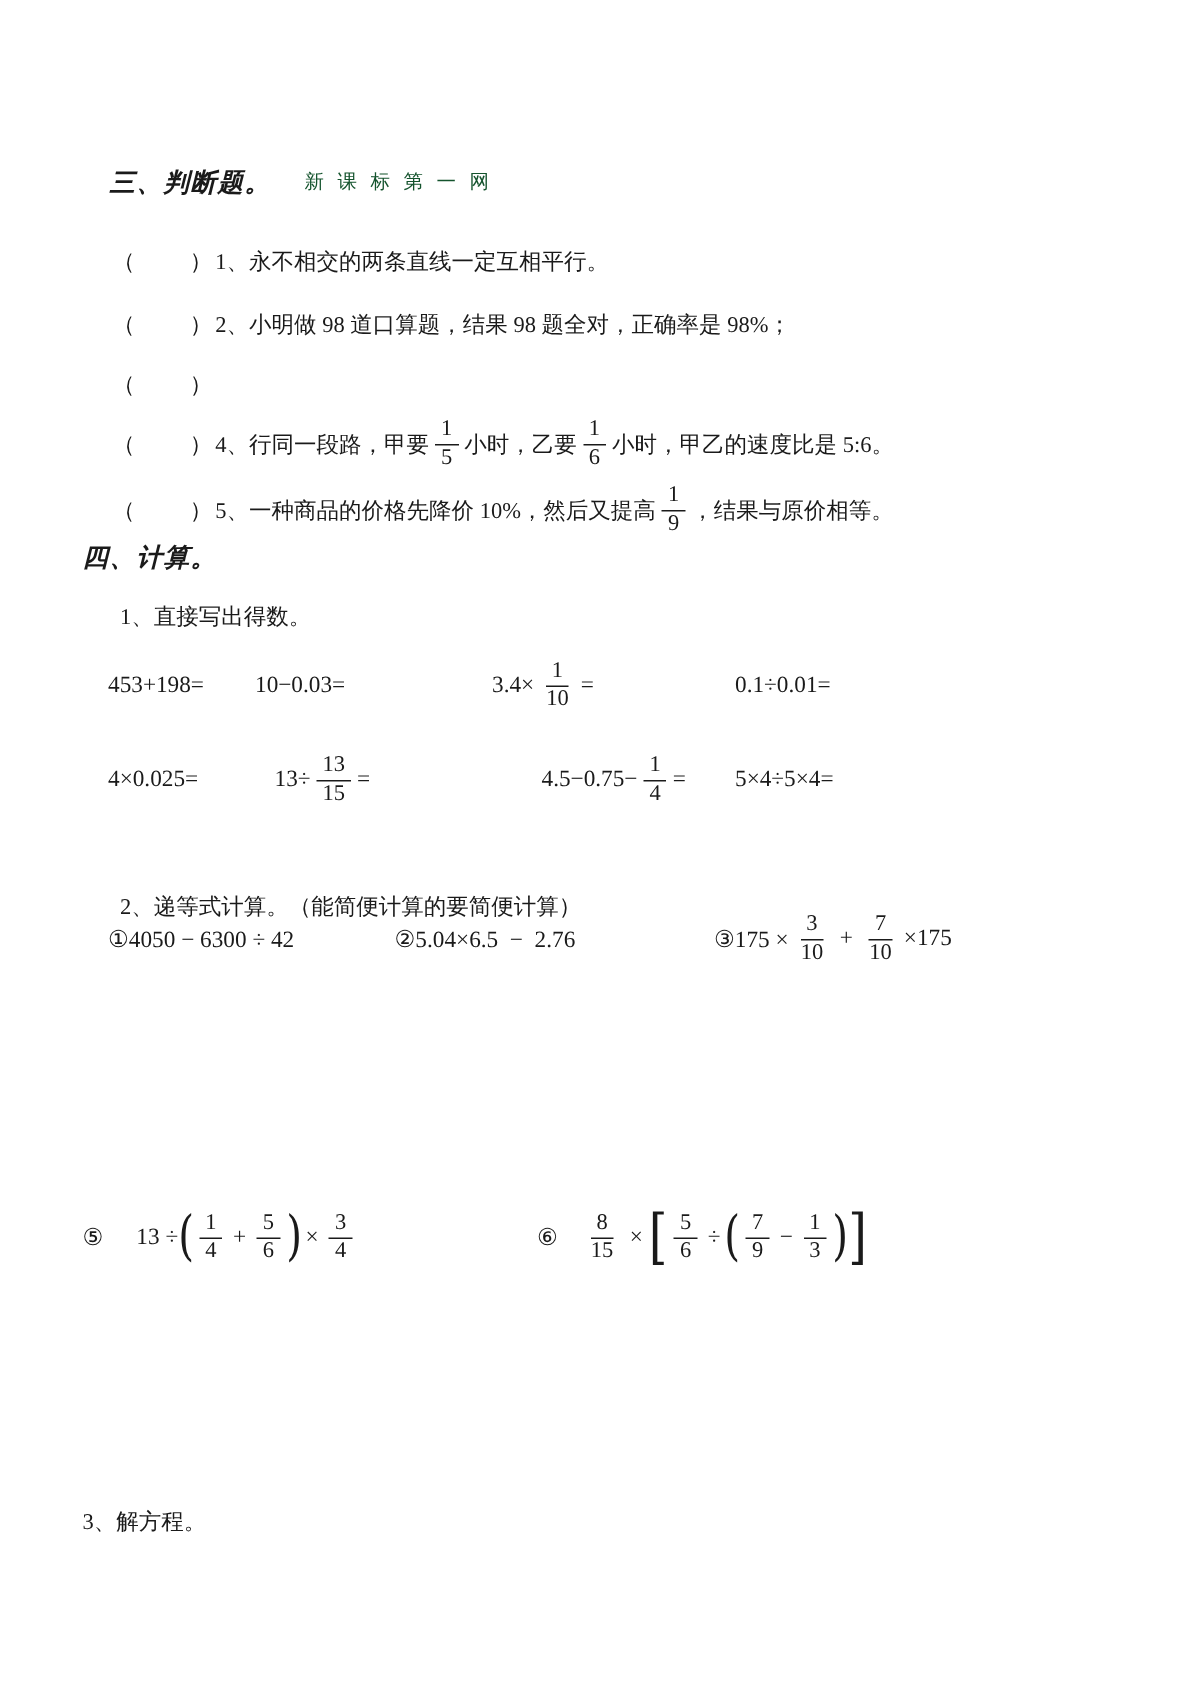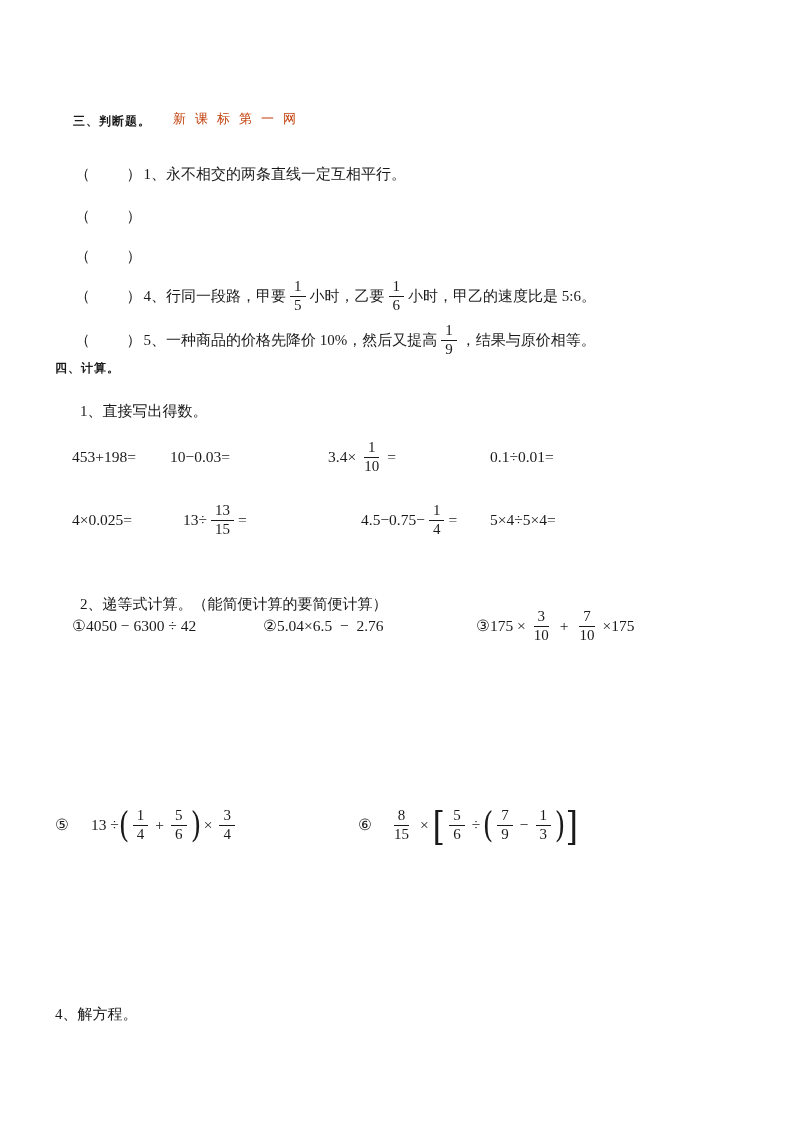--- a/index.html
+++ b/index.html
@@ -12,28 +12,29 @@
     background: #ffffff;
     color: #1a1a1a;
     font-family: "Liberation Serif", "DejaVu Serif", serif;
     font-size: 15px;
     overflow: hidden;
   }
   .abs { position: absolute; white-space: nowrap; }
   .heading {
     font-family: "Liberation Sans", "DejaVu Sans", sans-serif;
     font-weight: 700;
-    font-size: 12px;
+    font-size: 17px;
     letter-spacing: 1px;
+    font-style: italic;
   }
   .subhead { font-size: 15px; }
   .watermark {
     display: inline-block;
     margin-left: 22px;
-    color: #c2410c;
+    color: #14532d;
     font-family: "Liberation Sans", "DejaVu Sans", sans-serif;
     font-weight: 400;
     font-size: 13px;
     letter-spacing: 9px;
     vertical-align: 2px;
   }
   .jrow {
     position: absolute;
     display: flex;
     align-items: center;
@@ -90,20 +91,21 @@
     <span class="heading">三、判断题。</span><span class="watermark">新课标第一网</span>
   </div>
 
   <div class="jrow" style="top:162px;left:75px;height:24px;">
     <span class="paren">（      ）</span>
     <span>1、永不相交的两条直线一定互相平行。</span>
   </div>
 
   <div class="jrow" style="top:204px;left:75px;height:24px;">
     <span class="paren">（      ）</span>
+    <span>2、小明做 98 道口算题，结果 98 题全对，正确率是 98%；</span>
   </div>
 
   <div class="jrow" style="top:244px;left:75px;height:24px;">
     <span class="paren">（      ）</span>
   </div>
 
   <div class="jrow" style="top:274px;left:75px;height:44px;">
     <span class="paren">（      ）</span>
     <span>4、行同一段路，甲要</span>
     <span class="frac">
@@ -243,15 +245,15 @@
       <span class="op">−</span>
       <span class="frac">
         <span class="fn">1</span>
         <span class="fd">3</span>
       </span>
       <span class="bigp">)</span>
       <span class="bigb">]</span>
     </div>
   </div>
 
-  <div class="abs subhead" style="top:1005px;left:55px;">4、解方程。</div>
+  <div class="abs subhead" style="top:1005px;left:55px;">3、解方程。</div>
 
 </div>
 
 </body></html>

